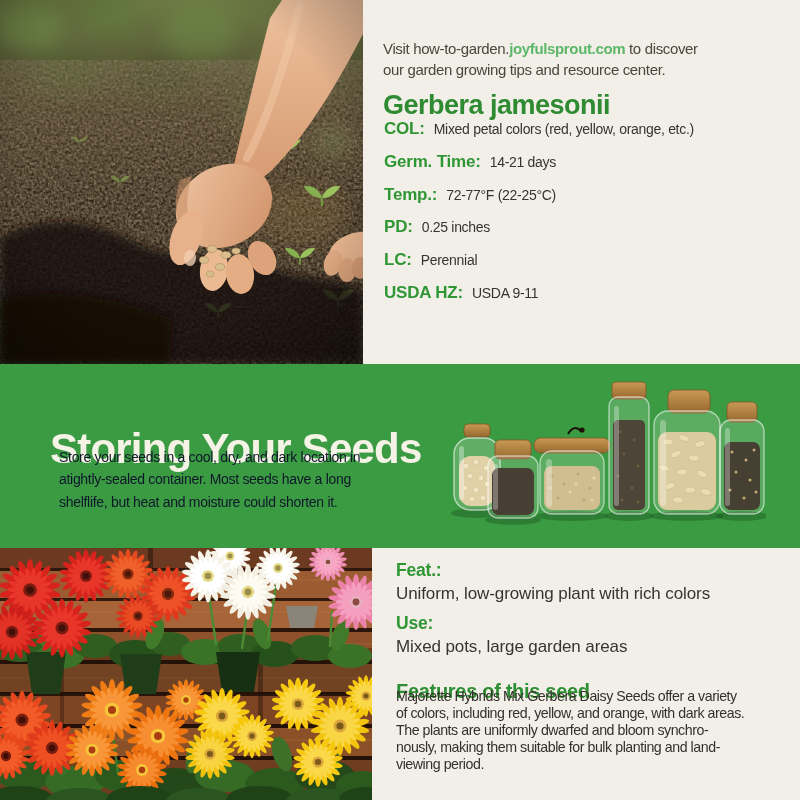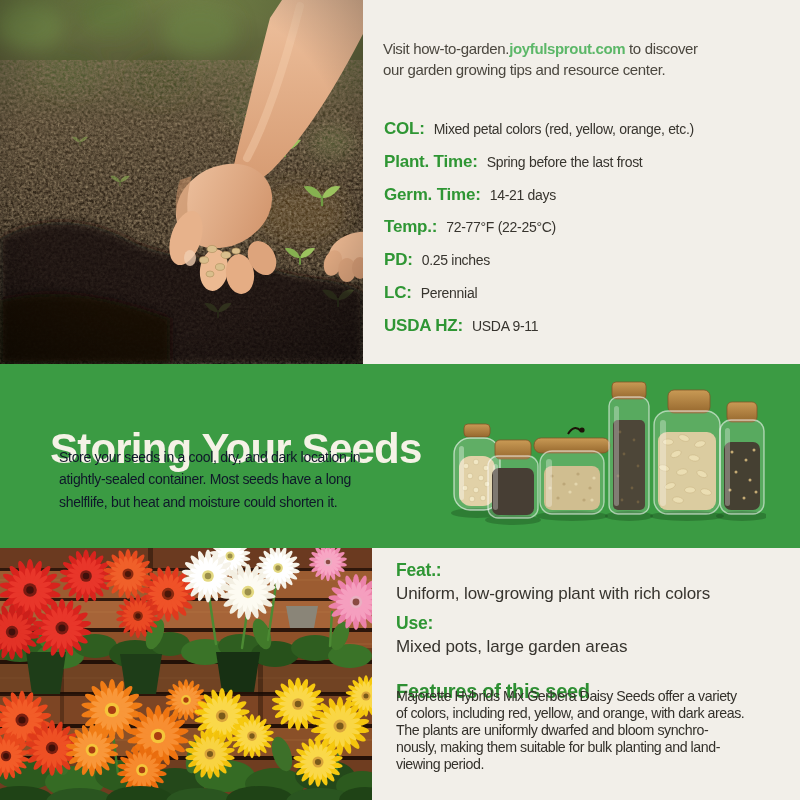--- a/index.html
+++ b/index.html
@@ -136,28 +136,25 @@
  </g>
  <rect width="363" height="364" fill="url(#vig)"></rect>
 </svg>
   </div>
 
 <div class="abs panel-top">
   <p class="abs visit">
     <span>Visit how-to-garden.</span><a class="link">joyfulsprout.com</a><span> to discover</span><br>
     <span>our garden growing tips and resource center.</span>
   </p>
+  <h1 class="abs sci-title">Gerbera jamesonii</h1>
   <div class="abs rows">
     <div class="row">
       <span class="lab">COL:</span>
       <span class="val">Mixed petal colors (red, yellow, orange, etc.)</span>
-    </div>
-    <div class="row">
-      <span class="lab">Plant. Time:</span>
-      <span class="val">Spring before the last frost</span>
     </div>
     <div class="row">
       <span class="lab">Germ. Time:</span>
       <span class="val">14-21 days</span>
     </div>
     <div class="row">
       <span class="lab">Temp.:</span>
       <span class="val">72-77°F (22-25°C)</span>
     </div>
     <div class="row">

